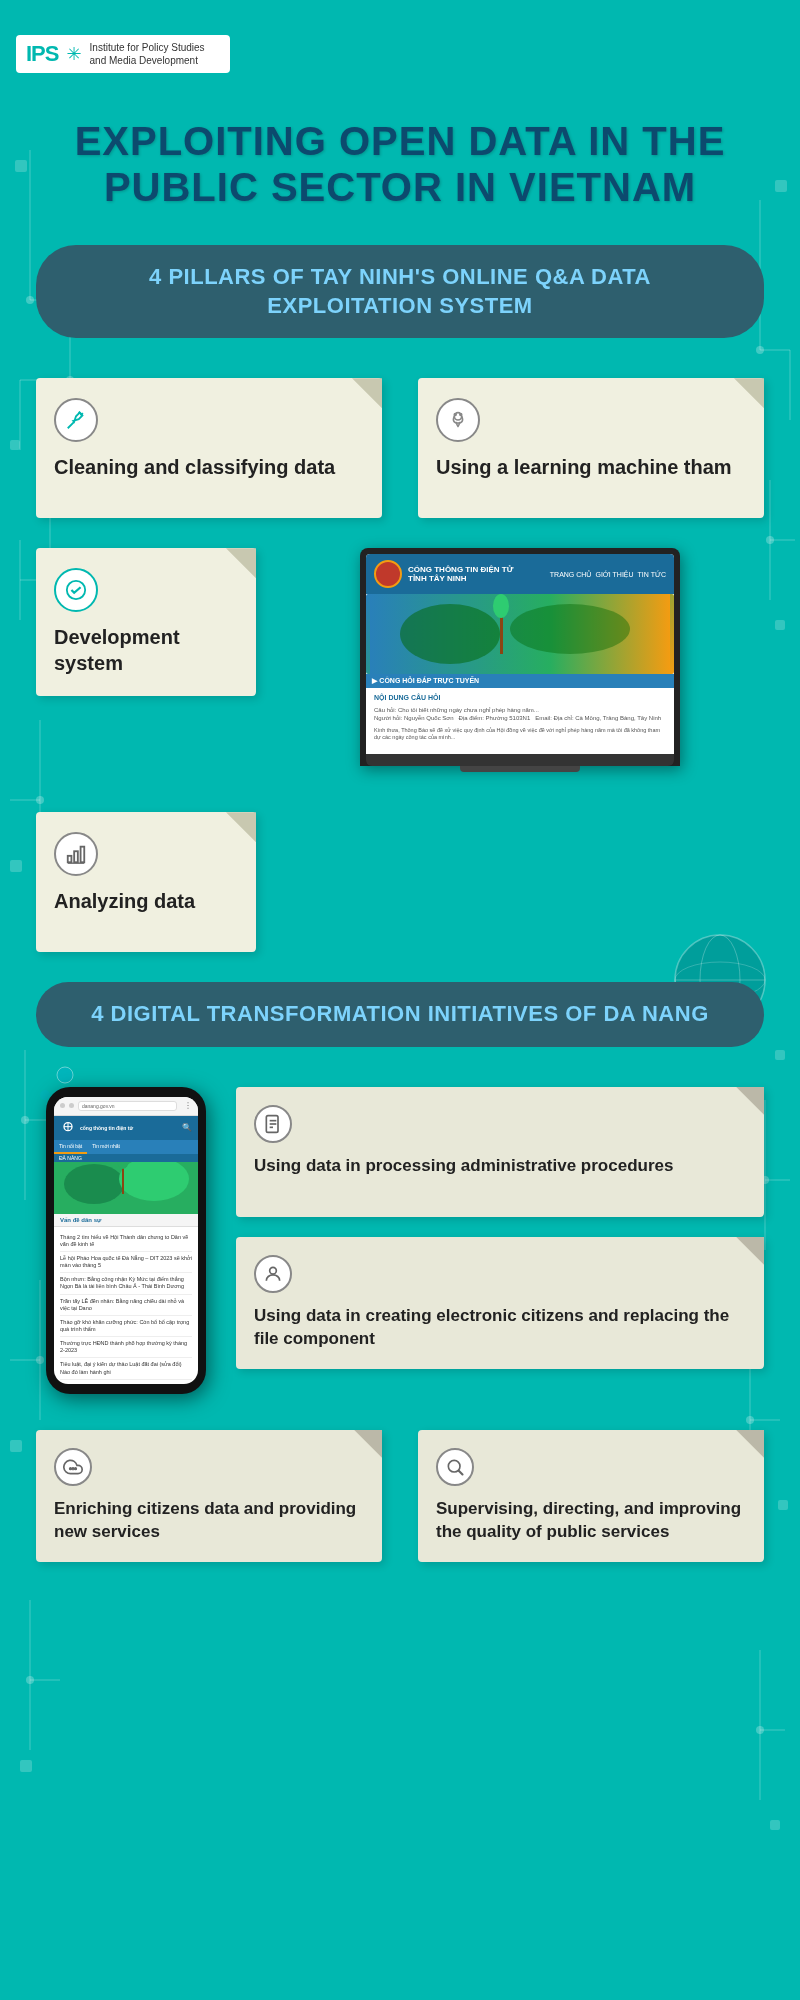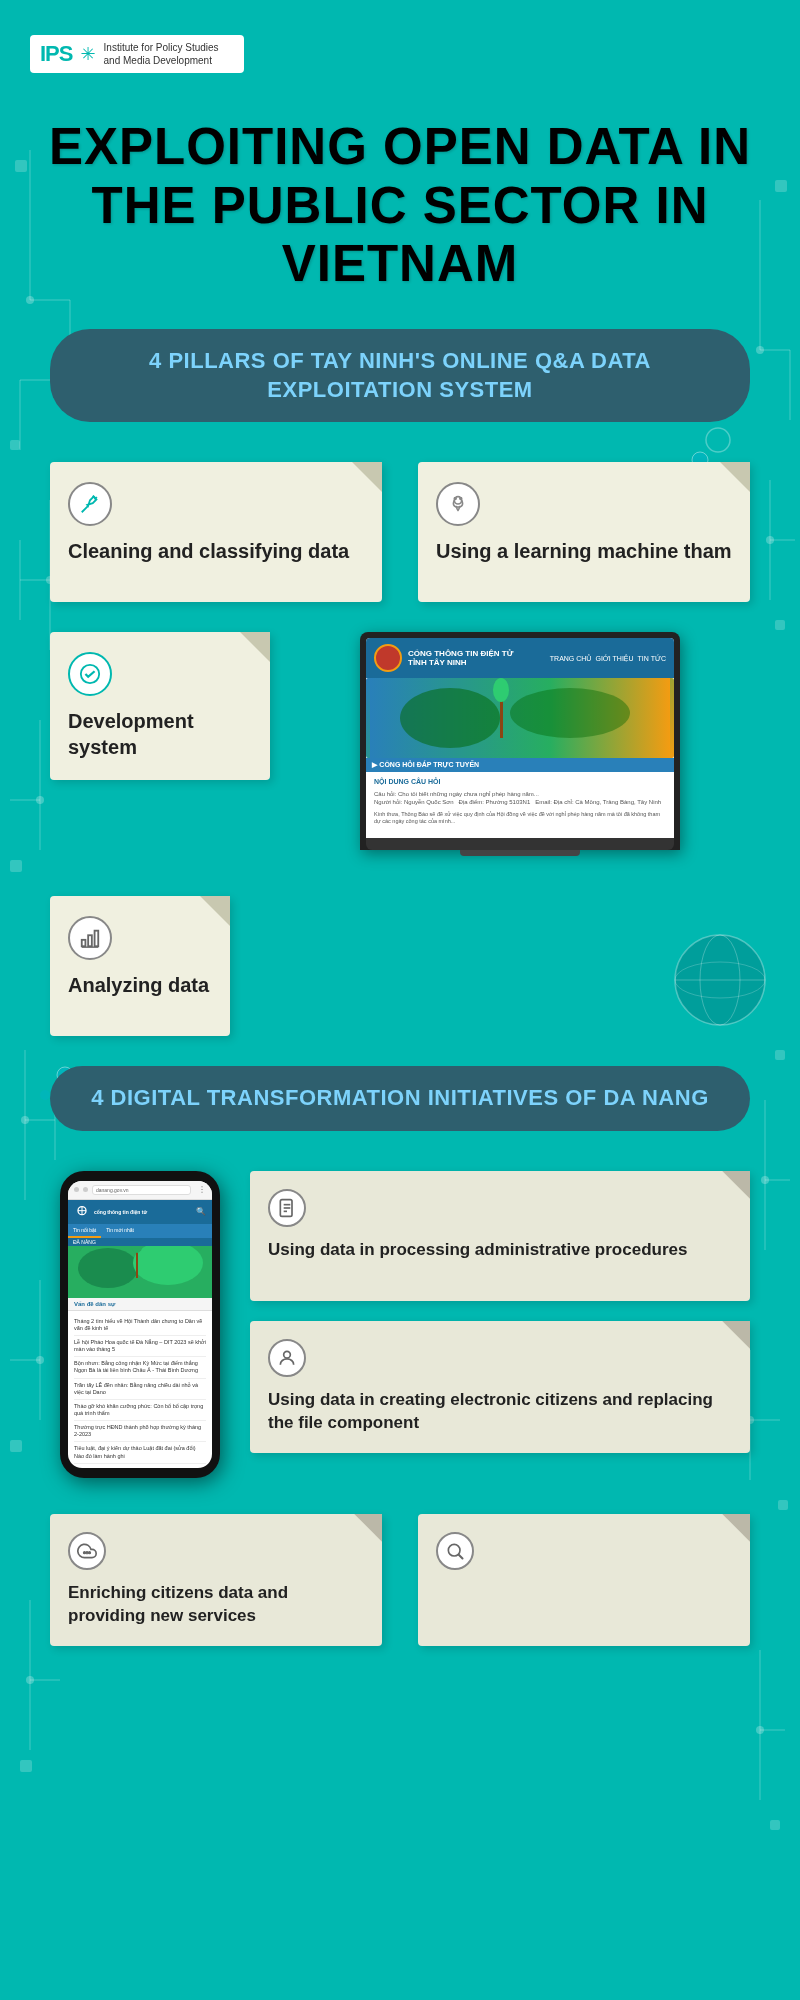--- a/index.html
+++ b/index.html
@@ -8,21 +8,21 @@
       min-height: 2000px;
       background-color: #00b8b0;
       font-family: 'Arial', sans-serif;
       overflow-x: hidden;
       position: relative;
     }
 
     .content-wrapper {
       position: relative;
       z-index: 1;
-      padding: 20px 30px;
+      padding: 20px 16px;
     }
 
     
     .header {
       display: flex;
       align-items: center;
       gap: 10px;
       margin-bottom: 30px;
       padding: 15px 0;
     }
@@ -47,22 +47,22 @@
     .logo-text {
       font-size: 10px;
       color: #333;
       line-height: 1.3;
       max-width: 130px;
     }
 
     
     .main-title {
       text-align: center;
-      color: #000000;
-      font-size: 51px;
+      color: #0c4a6e;
+      font-size: 40px;
       font-weight: 900;
       text-transform: uppercase;
       line-height: 1.15;
       margin: 20px 0 35px 0;
       text-shadow: 1px 1px 3px rgba(0,0,0,0.2);
       letter-spacing: 1px;
     }
 
     
     .section-header {
@@ -578,21 +578,21 @@
             </div>
           </div>
           <div class="laptop-base"></div>
         </div>
         <div class="laptop-foot"></div>
       </div>
     </div>
   </div>
 
   <div class="analyzing-row">
-    <div class="pillar-card" style="width: 180px;">
+    <div class="pillar-card" style="width: 220px;">
       <div class="pillar-icon-circle">
         <svg width="22" height="22" viewBox="0 0 24 24" fill="none" stroke="#666" stroke-width="2">
           <rect x="3" y="14" width="4" height="7"></rect>
           <rect x="10" y="9" width="4" height="12"></rect>
           <rect x="17" y="4" width="4" height="17"></rect>
           <line x1="3" y1="22" x2="21" y2="22" stroke="#666" stroke-width="1.5"></line>
         </svg>
       </div>
       <div class="pillar-label">Analyzing data</div>
     </div>
@@ -701,20 +701,21 @@
         <div class="dt-label">Enriching citizens data and providing new services</div>
       </div>
 
       <div class="dt-card">
         <div class="pillar-icon-circle" style="width:38px;height:38px;">
           <svg width="20" height="20" viewBox="0 0 24 24" fill="none" stroke="#666" stroke-width="2">
             <circle cx="11" cy="11" r="7"></circle>
             <line x1="16.5" y1="16.5" x2="21" y2="21" stroke-width="2.5" stroke-linecap="round"></line>
           </svg>
         </div>
+        <div class="dt-label">Supervising, directing, and improving the quality of public services</div>
       </div>
     </div>
 
   </div>
 
   <div style="height: 40px;"></div>
 
 </div>
 
 </body></html>

